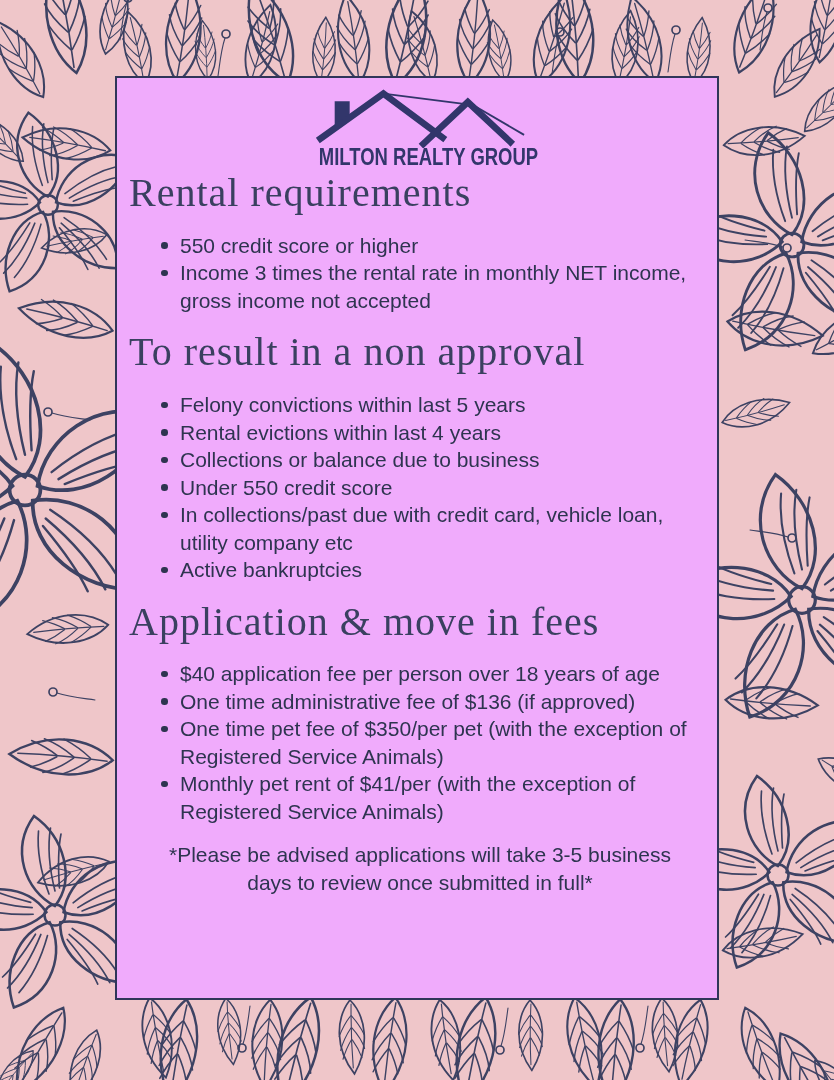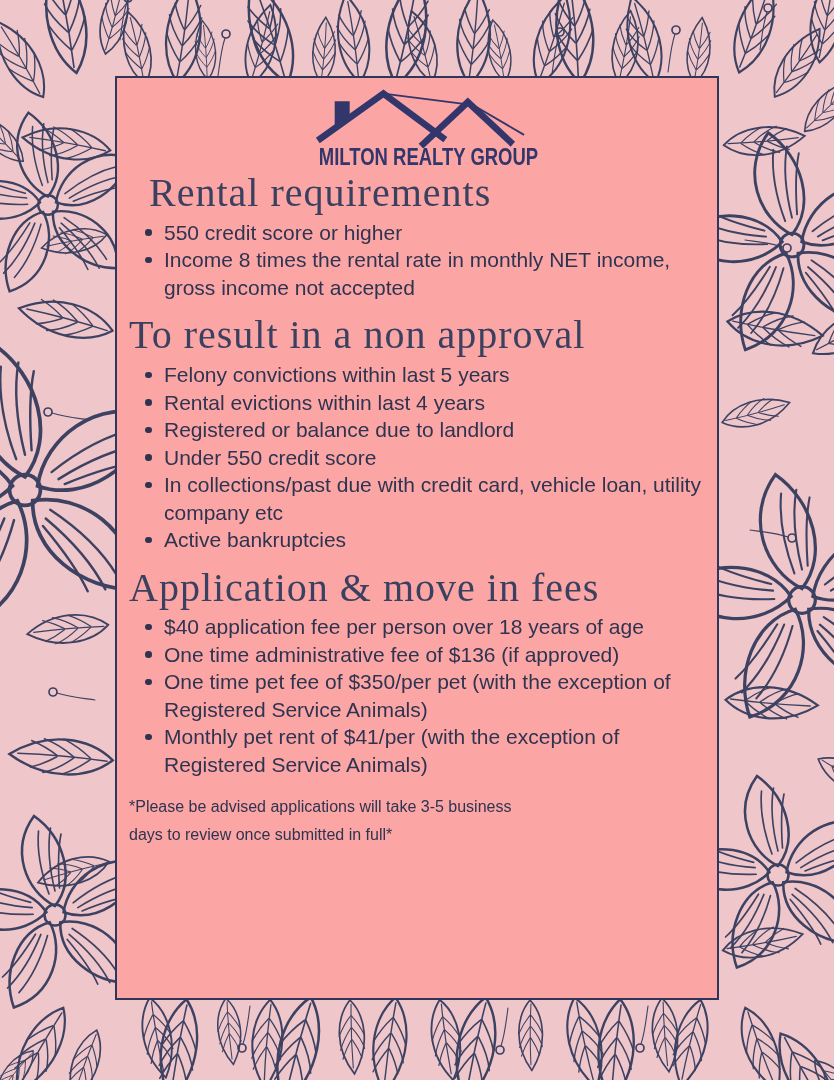--- a/index.html
+++ b/index.html
@@ -18,21 +18,21 @@
   .florals{
     position:absolute;left:0;top:0;width:834px;height:1080px;z-index:0;
   }
   .florals .o{stroke:#3d4263;fill:none;stroke-width:1.7;stroke-linecap:round;}
   .florals .v{stroke:#3d4263;fill:none;stroke-width:1.1;stroke-linecap:round;}
   
   .card{
     position:absolute;left:115px;top:76px;z-index:1;
     width:604px;height:924px;
     box-sizing:border-box;
-    background:#fca5a5;
+    background:#f0abfc;
     border:2px solid #303659;
     padding:6px 6px 0 12px;
   }
   .logo{
     width:230px;margin:4px auto 0 auto;text-align:center;
   }
   .logo svg{display:block;margin:0 auto;}
   .logo-text{
     font-family:"Liberation Sans", sans-serif;
     font-weight:800;
@@ -46,43 +46,43 @@
   }
   h2.section-heading{
     font-family:"Liberation Serif", serif;
     font-weight:400;
     font-size:40px;
     line-height:1.12;
     letter-spacing:1px;
     color:#3a4060;
     margin:12px 0 3px 0;
   }
-  section.section:first-of-type h2.section-heading{margin-top:3px;margin-left:20px;}
+  section.section:first-of-type h2.section-heading{margin-top:3px;}
   ul.bullets{
     list-style:none;
-    margin:0;
+    margin:16px;
     padding:0 0 0 14px;
   }
   ul.bullets li{
     position:relative;
     padding-left:21px;
     font-size:21px;
     line-height:27.5px;
     color:#2e3450;
     font-weight:500;
   }
   ul.bullets .dot{
     position:absolute;left:2px;top:10.5px;
     width:6.5px;height:6.5px;border-radius:50%;
     background:#2e3450;
   }
   .footnote{
     margin-top:15px;
-    text-align:left;
-    font-size:16px;
+    text-align:center;
+    font-size:21px;
     line-height:27.5px;
     color:#2e3450;
     font-weight:500;
   }
 </style>
 </head>
 <body>
 
 <div class="page">
 
@@ -213,30 +213,30 @@
         <path d="M166,15 L226,50" fill="none" stroke="#32366b" stroke-width="2"></path>
       </svg>
       <div class="logo-text">MILTON REALTY GROUP</div>
     </div>
 
     <div id="sections">
   <section class="section">
     <h2 class="section-heading">Rental requirements</h2>
     <ul class="bullets">
             <li><span class="dot"></span><span>550 credit score or higher</span></li>
-            <li><span class="dot"></span><span>Income 8 times the rental rate in monthly NET income, gross income not accepted</span></li>
+            <li><span class="dot"></span><span>Income 3 times the rental rate in monthly NET income, gross income not accepted</span></li>
           </ul>
   </section>
 
   <section class="section">
     <h2 class="section-heading">To result in a non approval</h2>
     <ul class="bullets">
             <li><span class="dot"></span><span>Felony convictions within last 5 years</span></li>
             <li><span class="dot"></span><span>Rental evictions within last 4 years</span></li>
-            <li><span class="dot"></span><span>Registered or balance due to landlord</span></li>
+            <li><span class="dot"></span><span>Collections or balance due to business</span></li>
             <li><span class="dot"></span><span>Under 550 credit score</span></li>
             <li><span class="dot"></span><span>In collections/past due with credit card, vehicle loan, utility company etc</span></li>
             <li><span class="dot"></span><span>Active bankruptcies</span></li>
           </ul>
   </section>
 
   <section class="section">
     <h2 class="section-heading">Application &amp; move in fees</h2>
     <ul class="bullets">
             <li><span class="dot"></span><span>$40 application fee per person over 18 years of age</span></li>

